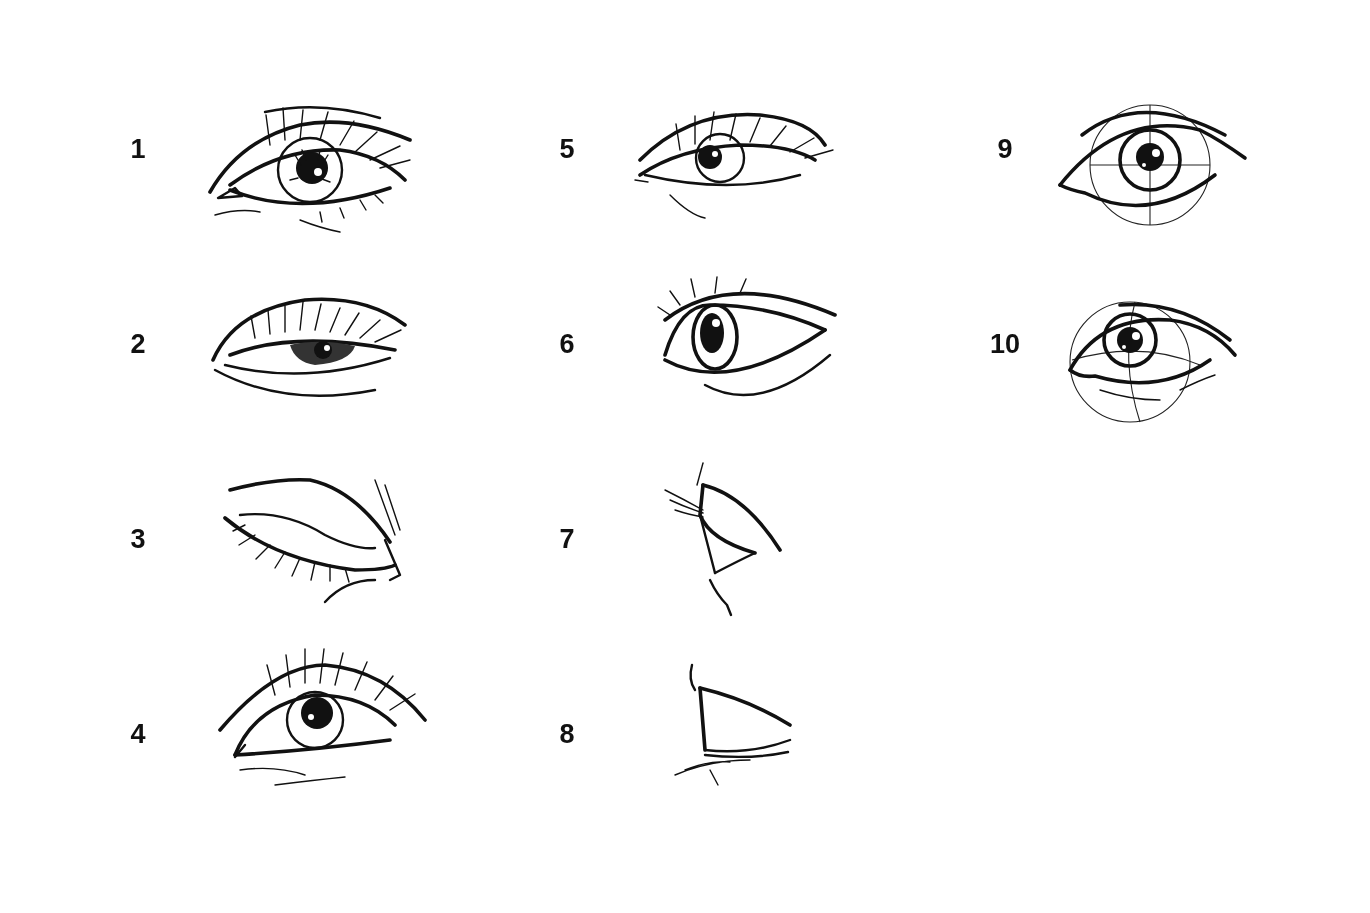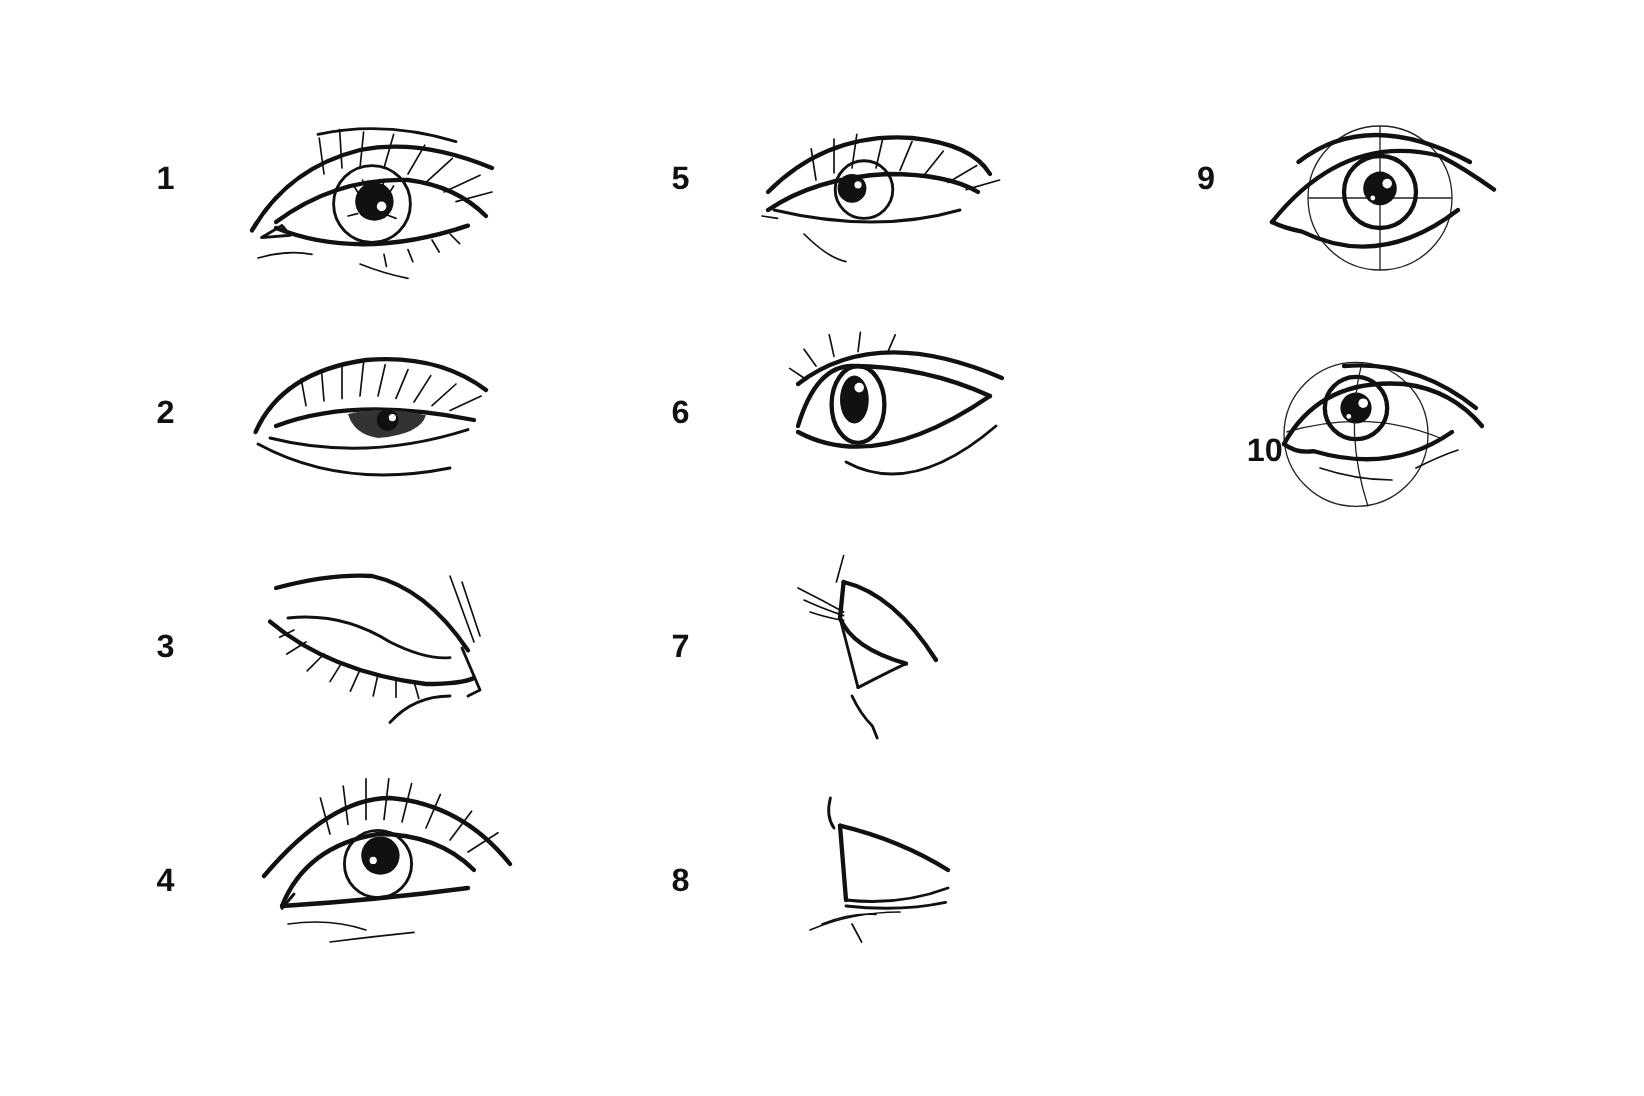--- a/index.html
+++ b/index.html
@@ -20,21 +20,21 @@
 
 <div class="label" style="left:138px; top:149px;">1</div>
 <div class="label" style="left:138px; top:344px;">2</div>
 <div class="label" style="left:138px; top:539px;">3</div>
 <div class="label" style="left:138px; top:734px;">4</div>
 <div class="label" style="left:567px; top:149px;">5</div>
 <div class="label" style="left:567px; top:344px;">6</div>
 <div class="label" style="left:567px; top:539px;">7</div>
 <div class="label" style="left:567px; top:734px;">8</div>
 <div class="label" style="left:1005px; top:149px;">9</div>
-<div class="label" style="left:1054px; top:344px;margin-top:32px;">10</div>
+<div class="label" style="left:1005px; top:344px;">10</div>
 
 <svg class="eye" style="left:200px; top:100px;" width="230" height="140" viewBox="0 0 230 140">
   <path class="ln thick" d="M10 92 Q40 40 100 25 Q150 15 210 40"></path>
   <path class="ln med" d="M65 12 Q120 0 180 18"></path>
   <path class="ln thick" d="M30 85 Q80 48 140 50 Q180 55 205 80"></path>
   <path class="ln thick" d="M30 90 Q100 118 190 88"></path>
   <path class="ln med" d="M18 98 L35 88 L42 96 Z"></path>
   <circle class="ln med" cx="110" cy="70" r="32"></circle>
   <circle cx="112" cy="68" r="16" fill="#111"></circle>
   <circle cx="118" cy="72" r="4" fill="#fff"></circle>

